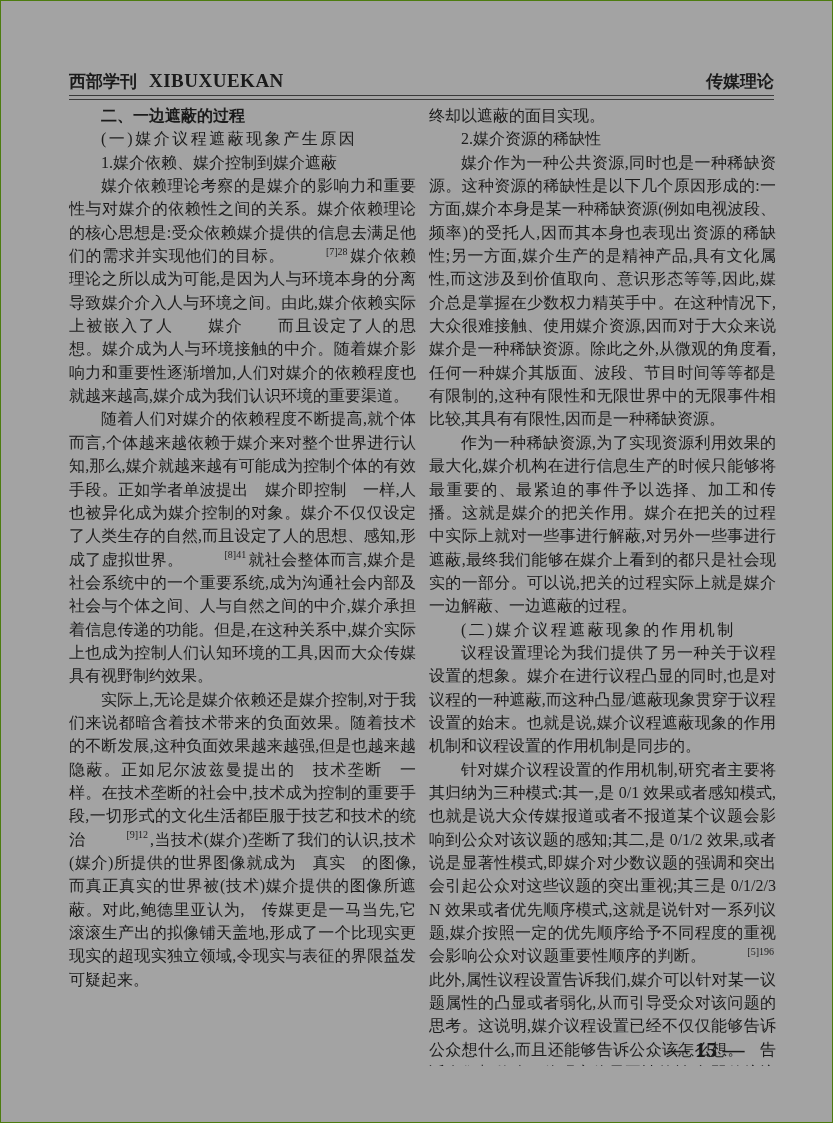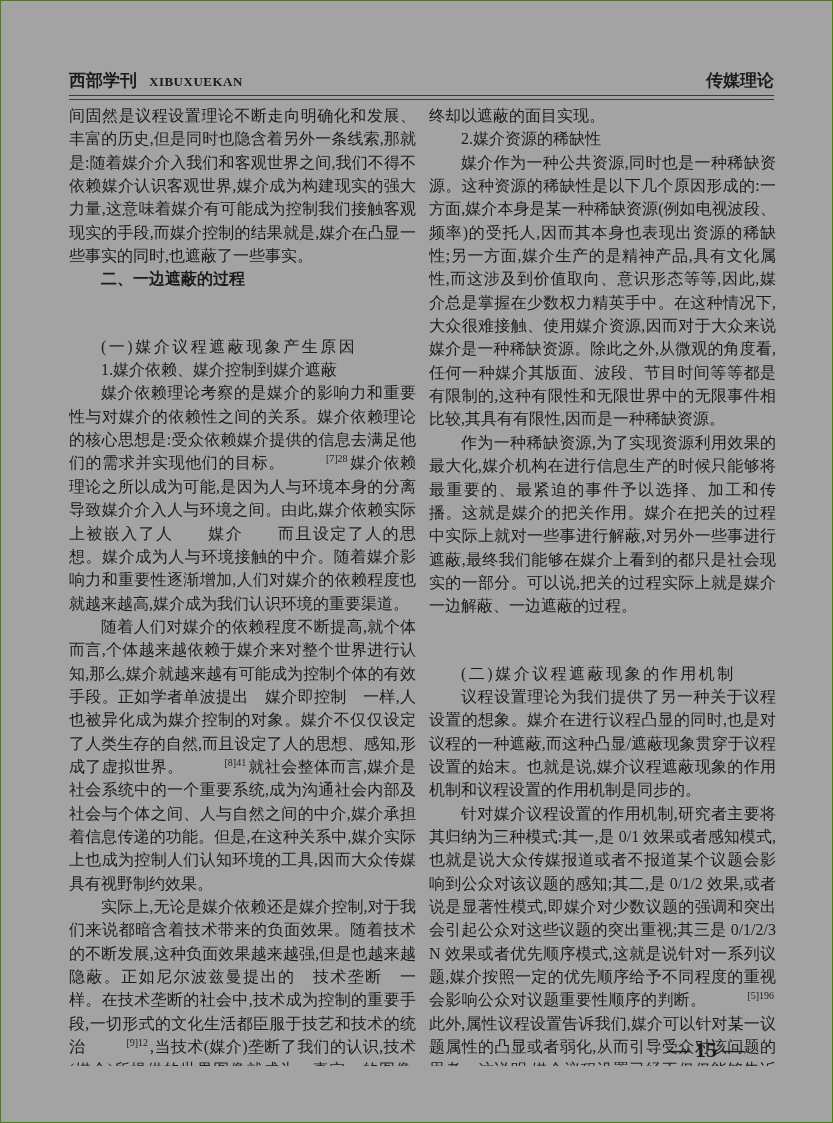--- a/index.html
+++ b/index.html
@@ -14,21 +14,21 @@
     font-family:"Liberation Serif","DejaVu Serif",serif;
     color:#1b1b1b;
   }
   
   .header-row{
     position:absolute;left:68px;right:58px;top:70px;
     display:flex;justify-content:space-between;align-items:baseline;
     font-weight:bold;font-size:17px;line-height:20px;
   }
   .journal-title{display:flex;align-items:baseline;gap:12px;}
-  .journal-en{font-size:13px;letter-spacing:0.5px;}
+  .journal-en{font-size:19px;letter-spacing:0.5px;}
   .header-rule{
     position:absolute;left:68px;right:58px;top:94px;
     height:3px;
     border-top:1px solid #3a3a3a;
     border-bottom:1px solid #3a3a3a;
   }
   
   .columns{
     position:absolute;left:68px;top:103px;
     width:707px;height:962px;
@@ -41,21 +41,21 @@
     line-height:23.35px;
     text-align:justify;
     overflow:hidden;
   }
   p.para{margin:0;text-indent:2em;}
   p.cont{text-indent:0;}
   p.h-bold{
     font-family:"Liberation Sans","DejaVu Sans",sans-serif;
     font-weight:bold;
   }
-  p.h-kai{letter-spacing:2.5px;margin-top:44px;}
+  p.h-kai{letter-spacing:2.5px;}
   .sup{
     font-size:10px;
     vertical-align:super;
     line-height:0;
     letter-spacing:0;
     margin:0 2px 0 1px;
     padding-left:40px;
   }
   
   .page-number{
@@ -74,21 +74,20 @@
       <span>西部学刊</span>
       <span class="journal-en">XIBUXUEKAN</span>
     </div>
     <div>传媒理论</div>
   </div>
 
   <div class="header-rule"></div>
 
   <div class="columns">
     <div class="col" id="col-left">
-        <p class="para cont"><span>间固然是议程设置理论不断走向明确化和发展、丰富的历史,但是同时也隐含着另外一条线索,那就是:随着媒介介入我们和客观世界之间,我们不得不依赖媒介认识客观世界,媒介成为构建现实的强大力量,这意味着媒介有可能成为控制我们接触客观现实的手段,而媒介控制的结果就是,媒介在凸显一些事实的同时,也遮蔽了一些事实。</span></p>
         <p class="para h-bold"><span>二、一边遮蔽的过程</span></p>
         <p class="para h-kai"><span>(一)媒介议程遮蔽现象产生原因</span></p>
         <p class="para body"><span>1.媒介依赖、媒介控制到媒介遮蔽</span></p>
         <p class="para body"><span>媒介依赖理论考察的是媒介的影响力和重要性与对媒介的依赖性之间的关系。媒介依赖理论的核心思想是:受众依赖媒介提供的信息去满足他们的需求并实现他们的目标。</span><span class="sup">[7]28</span><span>媒介依赖理论之所以成为可能,是因为人与环境本身的分离导致媒介介入人与环境之间。由此,媒介依赖实际上被嵌入了人　　媒介　　而且设定了人的思想。媒介成为人与环境接触的中介。随着媒介影响力和重要性逐渐增加,人们对媒介的依赖程度也就越来越高,媒介成为我们认识环境的重要渠道。</span></p>
         <p class="para body"><span>随着人们对媒介的依赖程度不断提高,就个体而言,个体越来越依赖于媒介来对整个世界进行认知,那么,媒介就越来越有可能成为控制个体的有效手段。正如学者单波提出　媒介即控制　一样,人也被异化成为媒介控制的对象。媒介不仅仅设定了人类生存的自然,而且设定了人的思想、感知,形成了虚拟世界。</span><span class="sup">[8]41</span><span>就社会整体而言,媒介是社会系统中的一个重要系统,成为沟通社会内部及社会与个体之间、人与自然之间的中介,媒介承担着信息传递的功能。但是,在这种关系中,媒介实际上也成为控制人们认知环境的工具,因而大众传媒具有视野制约效果。</span></p>
         <p class="para body"><span>实际上,无论是媒介依赖还是媒介控制,对于我们来说都暗含着技术带来的负面效果。随着技术的不断发展,这种负面效果越来越强,但是也越来越隐蔽。正如尼尔波兹曼提出的　技术垄断　一样。在技术垄断的社会中,技术成为控制的重要手段,一切形式的文化生活都臣服于技艺和技术的统治</span><span class="sup">[9]12</span><span>,当技术(媒介)垄断了我们的认识,技术(媒介)所提供的世界图像就成为　真实　的图像,而真正真实的世界被(技术)媒介提供的图像所遮蔽。对此,鲍德里亚认为,　传媒更是一马当先,它滚滚生产出的拟像铺天盖地,形成了一个比现实更现实的超现实独立领域,令现实与表征的界限益发可疑起来。</span></p>
       </div>
     <div class="col" id="col-right">
         <p class="para cont"><span>终却以遮蔽的面目实现。</span></p>
         <p class="para body"><span>2.媒介资源的稀缺性</span></p>

